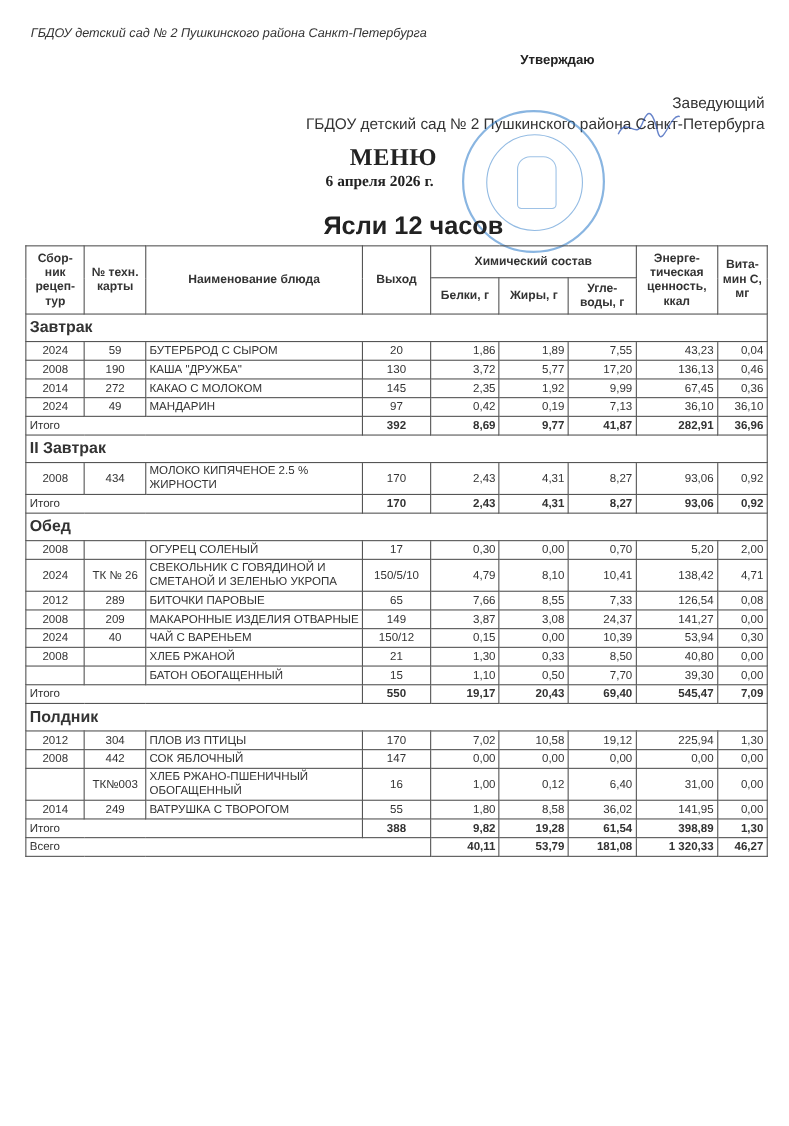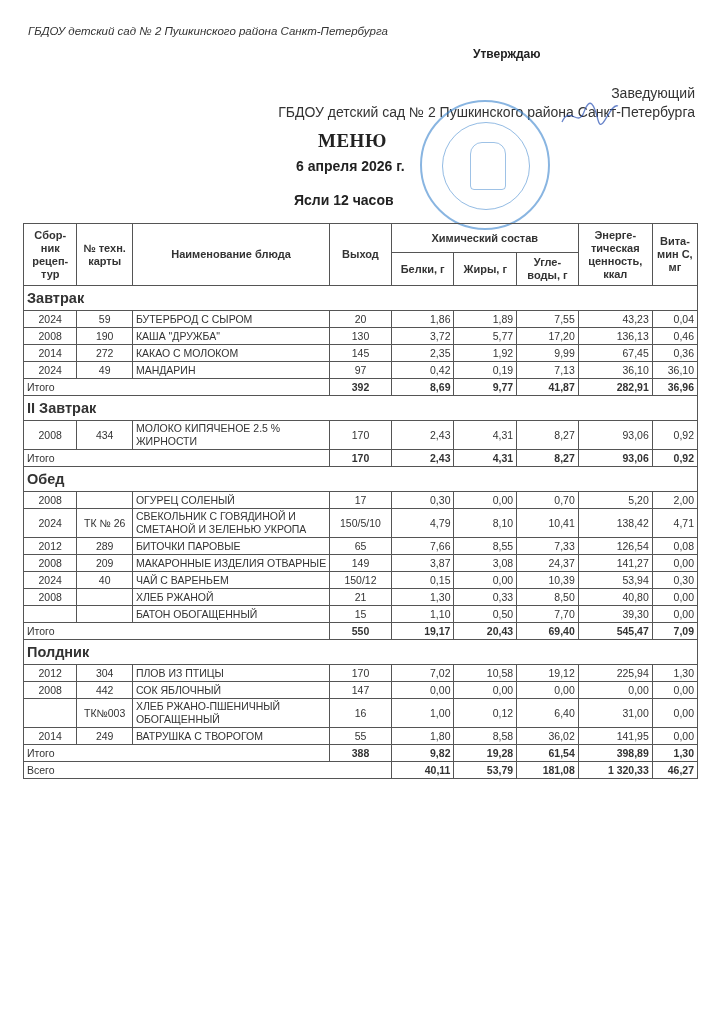--- a/index.html
+++ b/index.html
@@ -4,23 +4,23 @@
   <style>
     html, body { margin: 0; padding: 0; }
     body {
       width: 717px; height: 1024px; background: #ffffff; position: relative; overflow: hidden;
       font-family: "Liberation Sans", sans-serif; color: #222;
     }
     .org-top { position: absolute; left: 28px; top: 25px; font-size: 11.5px; font-style: italic; color: #333; }
     .approve { position: absolute; left: 473px; top: 47px; font-size: 12px; font-weight: bold; }
     .approve-block { position: absolute; right: 22px; top: 84px; text-align: right; font-size: 14px; line-height: 19px; color: #333; }
     .sign-line { display: inline-block; width: 80px; border-bottom: 1px solid #333; margin-right: 4px; vertical-align: 3px; }
-    .title { position: absolute; left: 318px; top: 130px; font-family: "Liberation Serif", serif; font-weight: bold; font-size: 19px; letter-spacing: 0.5px; }
-    .date { position: absolute; left: 296px; top: 158px; font-size: 14px; font-weight: bold; }
-    .subtitle { position: absolute; left: 294px; top: 192px; font-size: 14px; font-weight: bold; }
+    .title { position: absolute; left: 318px; top: 130px; font-family: "Liberation Serif", serif; font-weight: bold; font-size: 22px; letter-spacing: 0.5px; }
+    .date { position: absolute; left: 296px; top: 158px; font-size: 14px; font-weight: bold; font-family: Liberation Serif, serif; }
+    .subtitle { position: absolute; left: 294px; top: 192px; font-size: 23px; font-weight: bold; }
     .stamp {
       position: absolute; left: 420px; top: 100px; width: 130px; height: 130px; border-radius: 50%;
       border: 2px solid rgba(40,120,200,0.55); box-sizing: border-box; pointer-events: none;
     }
     .stamp::after {
       content: ""; position: absolute; left: 20px; top: 20px; width: 86px; height: 86px; border-radius: 50%;
       border: 1.5px solid rgba(40,120,200,0.5);
     }
     .stamp-core { position: absolute; left: 48px; top: 40px; width: 34px; height: 46px; border: 1.5px solid rgba(40,120,200,0.45); border-radius: 12px 12px 4px 4px; }
     .signature { position: absolute; left: 560px; top: 100px; width: 60px; height: 30px; pointer-events: none; }

